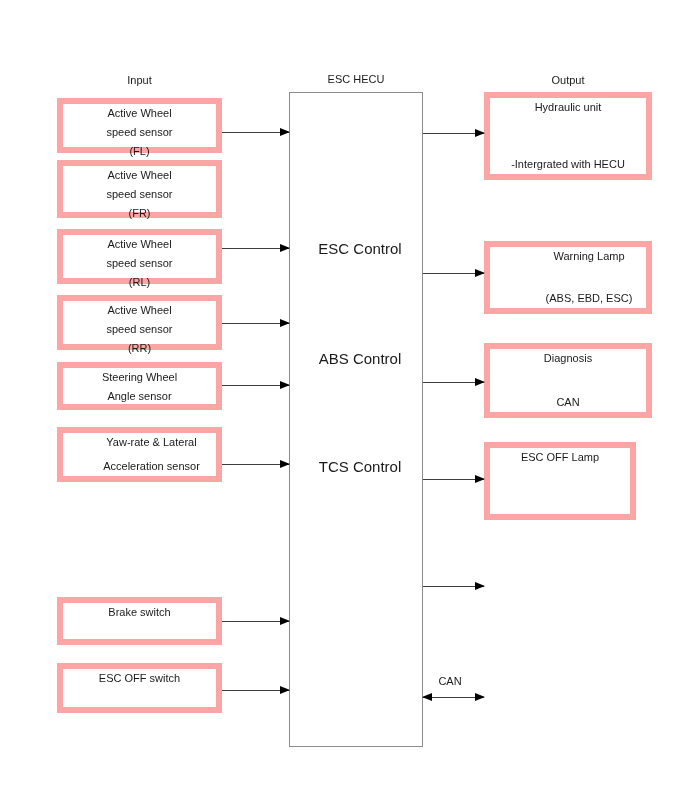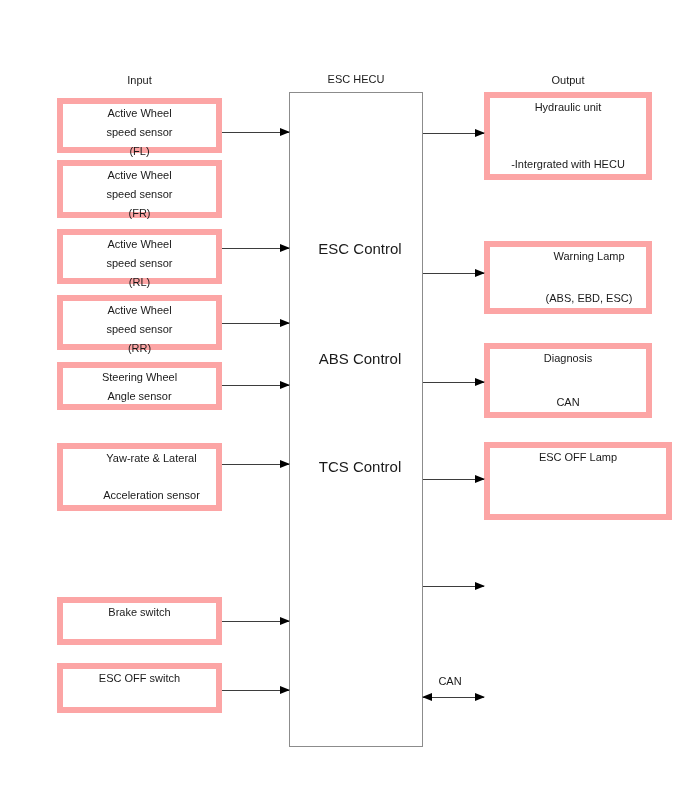--- a/index.html
+++ b/index.html
@@ -113,21 +113,21 @@
   </div>
   <div class="node" style="left:57px; top:295px; width:165px; height:55px;">
     <span>Active Wheel</span>
     <span>speed sensor</span>
     <span>(RR)</span>
   </div>
   <div class="node" style="left:57px; top:362px; width:165px; height:48px;">
     <span>Steering Wheel</span>
     <span>Angle sensor</span>
   </div>
-  <div class="node" style="left:57px; top:443px; width:165px; height:68px;padding-left:24px;">
+  <div class="node" style="left:57px; top:427px; width:165px; height:55px;padding-left:24px;">
     <span>Yaw-rate &amp; Lateral</span>
     <span>Acceleration sensor</span>
   </div>
   <div class="node" style="left:57px; top:597px; width:165px; height:48px;">
     <span>Brake switch</span>
   </div>
   <div class="node" style="left:57px; top:663px; width:165px; height:50px;">
     <span>ESC OFF switch</span>
   </div>
 
@@ -136,21 +136,21 @@
     <span>-Intergrated with HECU</span>
   </div>
   <div class="node" style="left:484px; top:241px; width:168px; height:73px;padding-left:42px;">
     <span>Warning Lamp</span>
     <span>(ABS, EBD, ESC)</span>
   </div>
   <div class="node" style="left:484px; top:343px; width:168px; height:75px;">
     <span>Diagnosis</span>
     <span>CAN</span>
   </div>
-  <div class="node" style="left:484px; top:442px; width:188px; height:78px;">
+  <div class="node" style="left:484px; top:442px; width:152px; height:78px;">
     <span>ESC OFF Lamp</span>
   </div>
 
   <div class="arrow" style="left:222px; top:132px; width:67px;"></div>
   <div class="arrow" style="left:222px; top:248px; width:67px;"></div>
   <div class="arrow" style="left:222px; top:323px; width:67px;"></div>
   <div class="arrow" style="left:222px; top:385px; width:67px;"></div>
   <div class="arrow" style="left:222px; top:464px; width:67px;"></div>
   <div class="arrow" style="left:222px; top:621px; width:67px;"></div>
   <div class="arrow" style="left:222px; top:690px; width:67px;"></div>

